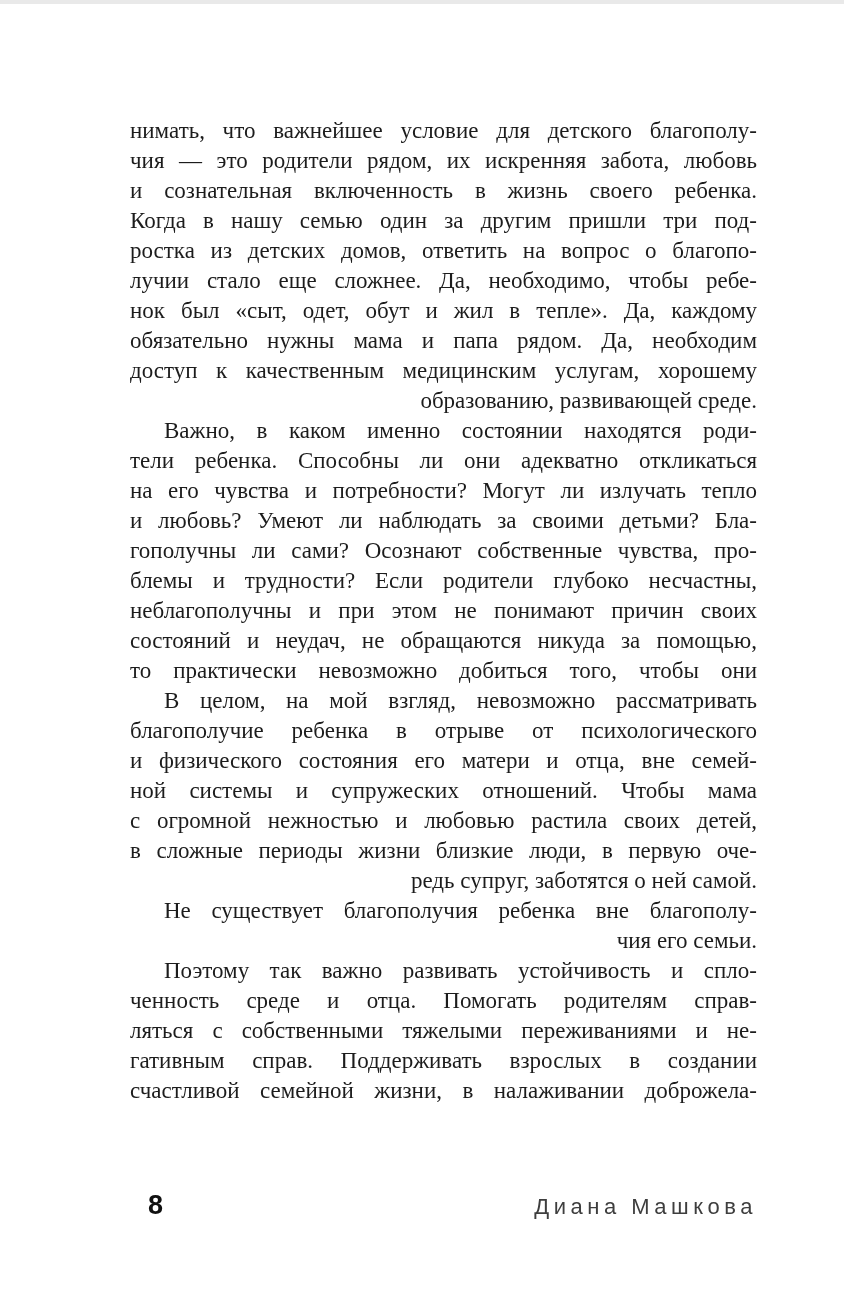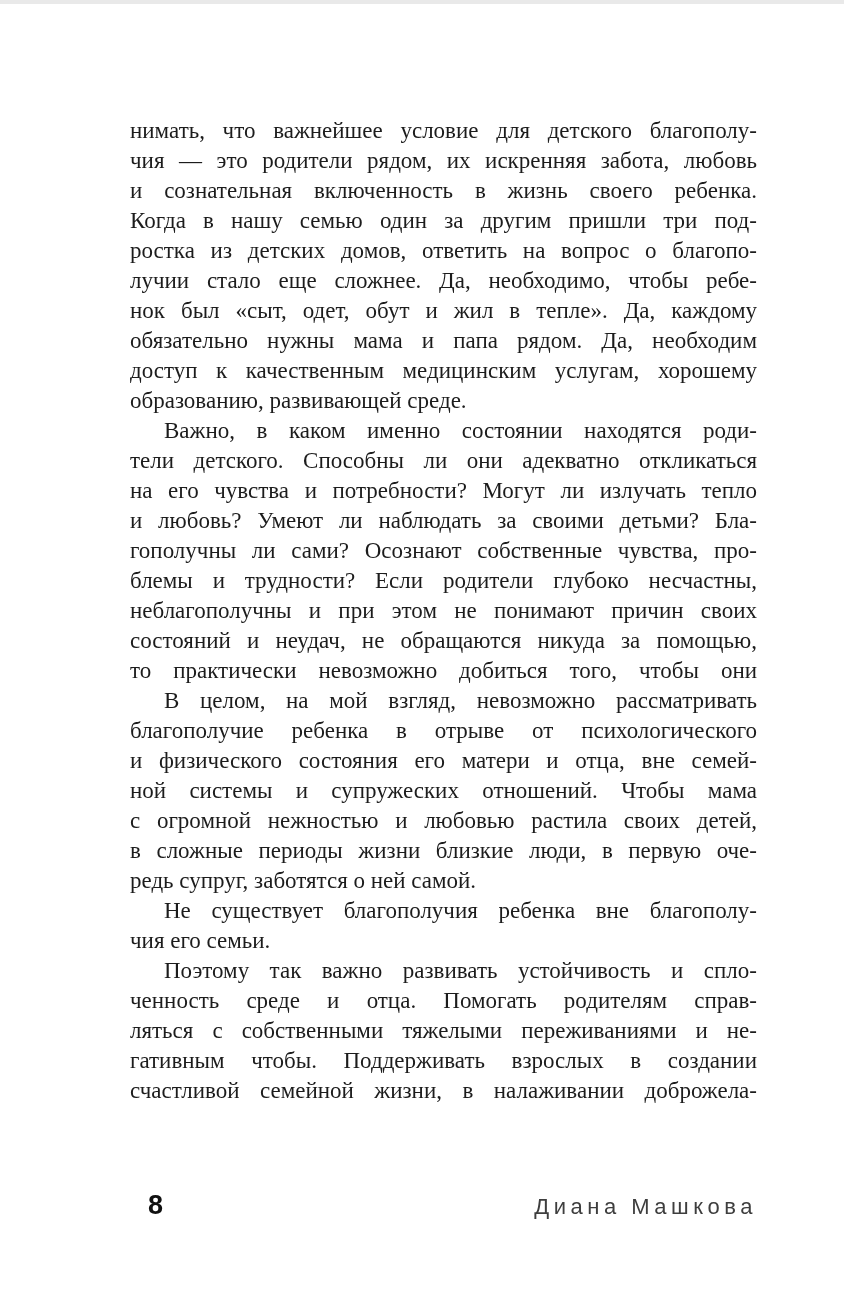--- a/index.html
+++ b/index.html
@@ -24,21 +24,21 @@
     color: var(--text, #1c1c1c);
   }
   .line {
     text-align: justify;
     text-align-last: justify;
     white-space: normal;
     height: 30px;
     overflow: visible;
   }
   .line.para-end {
-    text-align: left;
+    text-align: right;
     text-align-last: auto;
   }
   .line.indent {
     text-indent: 34px;
   }
   .footer {
     position: absolute;
     left: 130px;
     width: 627px;
     top: 1186px;
@@ -71,40 +71,40 @@
       <div class="line">чия — это родители рядом, их искренняя забота, любовь</div>
       <div class="line">и сознательная включенность в жизнь своего ребенка.</div>
       <div class="line">Когда в нашу семью один за другим пришли три под-</div>
       <div class="line">ростка из детских домов, ответить на вопрос о благопо-</div>
       <div class="line">лучии стало еще сложнее. Да, необходимо, чтобы ребе-</div>
       <div class="line">нок был «сыт, одет, обут и жил в тепле». Да, каждому</div>
       <div class="line">обязательно нужны мама и папа рядом. Да, необходим</div>
       <div class="line">доступ к качественным медицинским услугам, хорошему</div>
       <div class="line para-end">образованию, развивающей среде.</div>
       <div class="line indent">Важно, в каком именно состоянии находятся роди-</div>
-      <div class="line">тели детского. Способны ли они адекватно откликаться</div>
+      <div class="line">тели ребенка. Способны ли они адекватно откликаться</div>
       <div class="line">на его чувства и потребности? Могут ли излучать тепло</div>
       <div class="line">и любовь? Умеют ли наблюдать за своими детьми? Бла-</div>
       <div class="line">гополучны ли сами? Осознают собственные чувства, про-</div>
       <div class="line">блемы и трудности? Если родители глубоко несчастны,</div>
       <div class="line">неблагополучны и при этом не понимают причин своих</div>
       <div class="line">состояний и неудач, не обращаются никуда за помощью,</div>
       <div class="line">то практически невозможно добиться того, чтобы они</div>
       <div class="line indent">В целом, на мой взгляд, невозможно рассматривать</div>
       <div class="line">благополучие ребенка в отрыве от психологического</div>
       <div class="line">и физического состояния его матери и отца, вне семей-</div>
       <div class="line">ной системы и супружеских отношений. Чтобы мама</div>
       <div class="line">с огромной нежностью и любовью растила своих детей,</div>
       <div class="line">в сложные периоды жизни близкие люди, в первую оче-</div>
       <div class="line para-end">редь супруг, заботятся о ней самой.</div>
       <div class="line indent">Не существует благополучия ребенка вне благополу-</div>
       <div class="line para-end">чия его семьи.</div>
       <div class="line indent">Поэтому так важно развивать устойчивость и спло-</div>
       <div class="line">ченность среде и отца. Помогать родителям справ-</div>
       <div class="line">ляться с собственными тяжелыми переживаниями и не-</div>
-      <div class="line">гативным чтобы. Поддерживать взрослых в создании</div>
+      <div class="line">гативным справ. Поддерживать взрослых в создании</div>
       <div class="line">счастливой семейной жизни, в налаживании доброжела-</div>
     </div>
   <div class="footer">
     <span class="page-num">8</span>
     <span class="author">Диана Машкова</span>
   </div>
 </div>
 
 </body></html>

